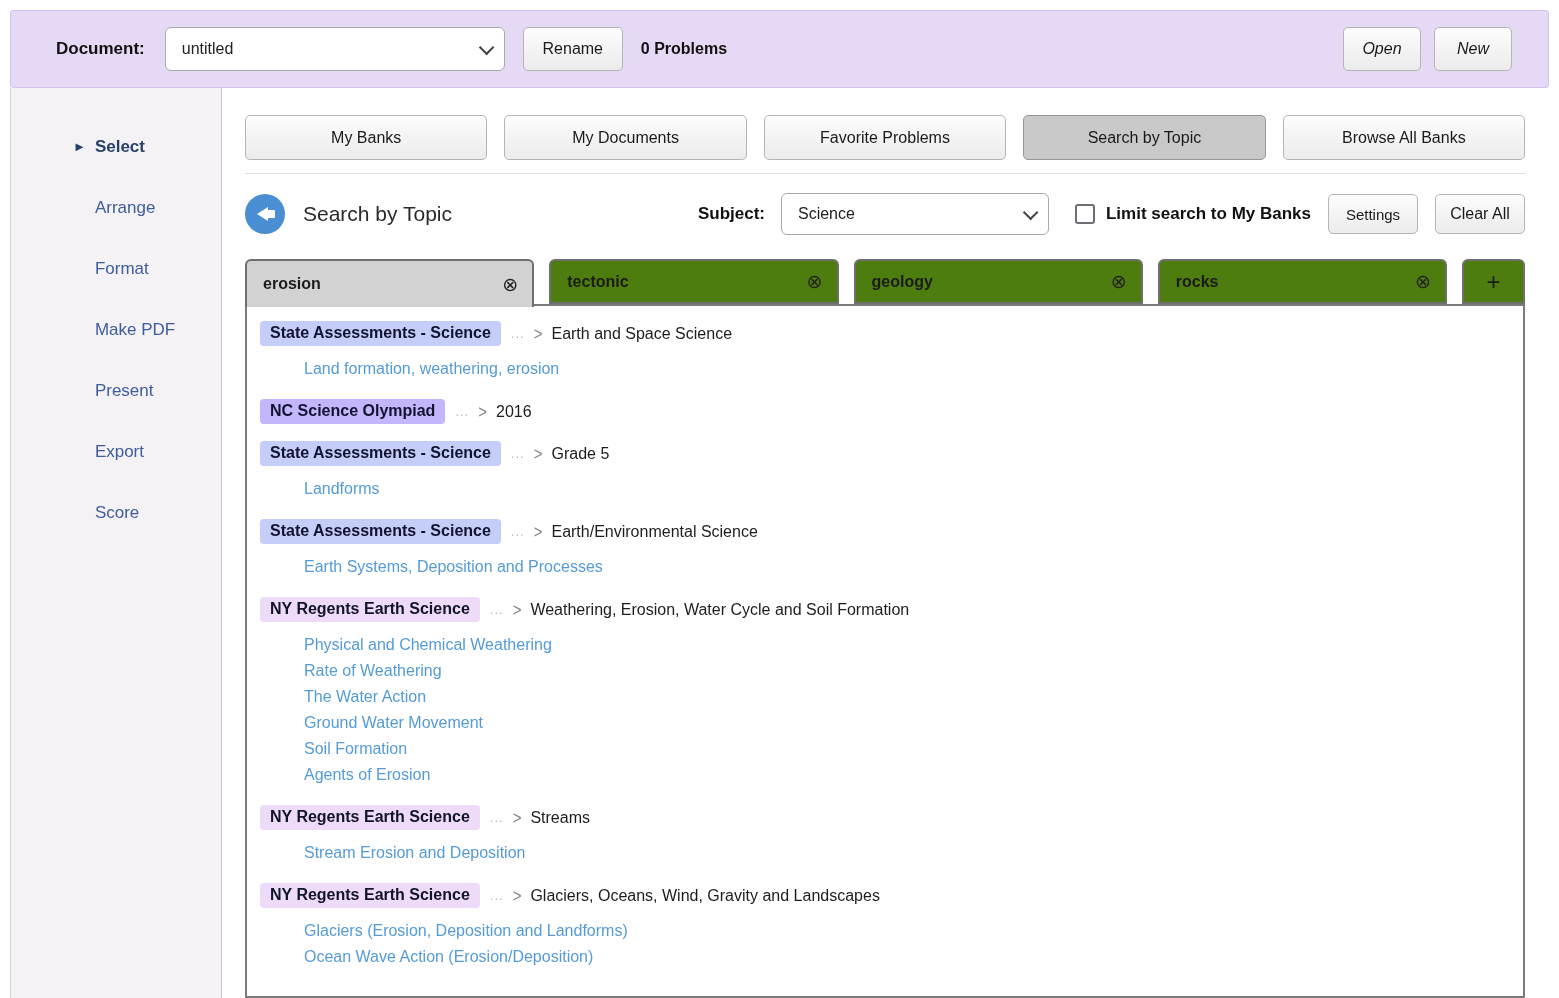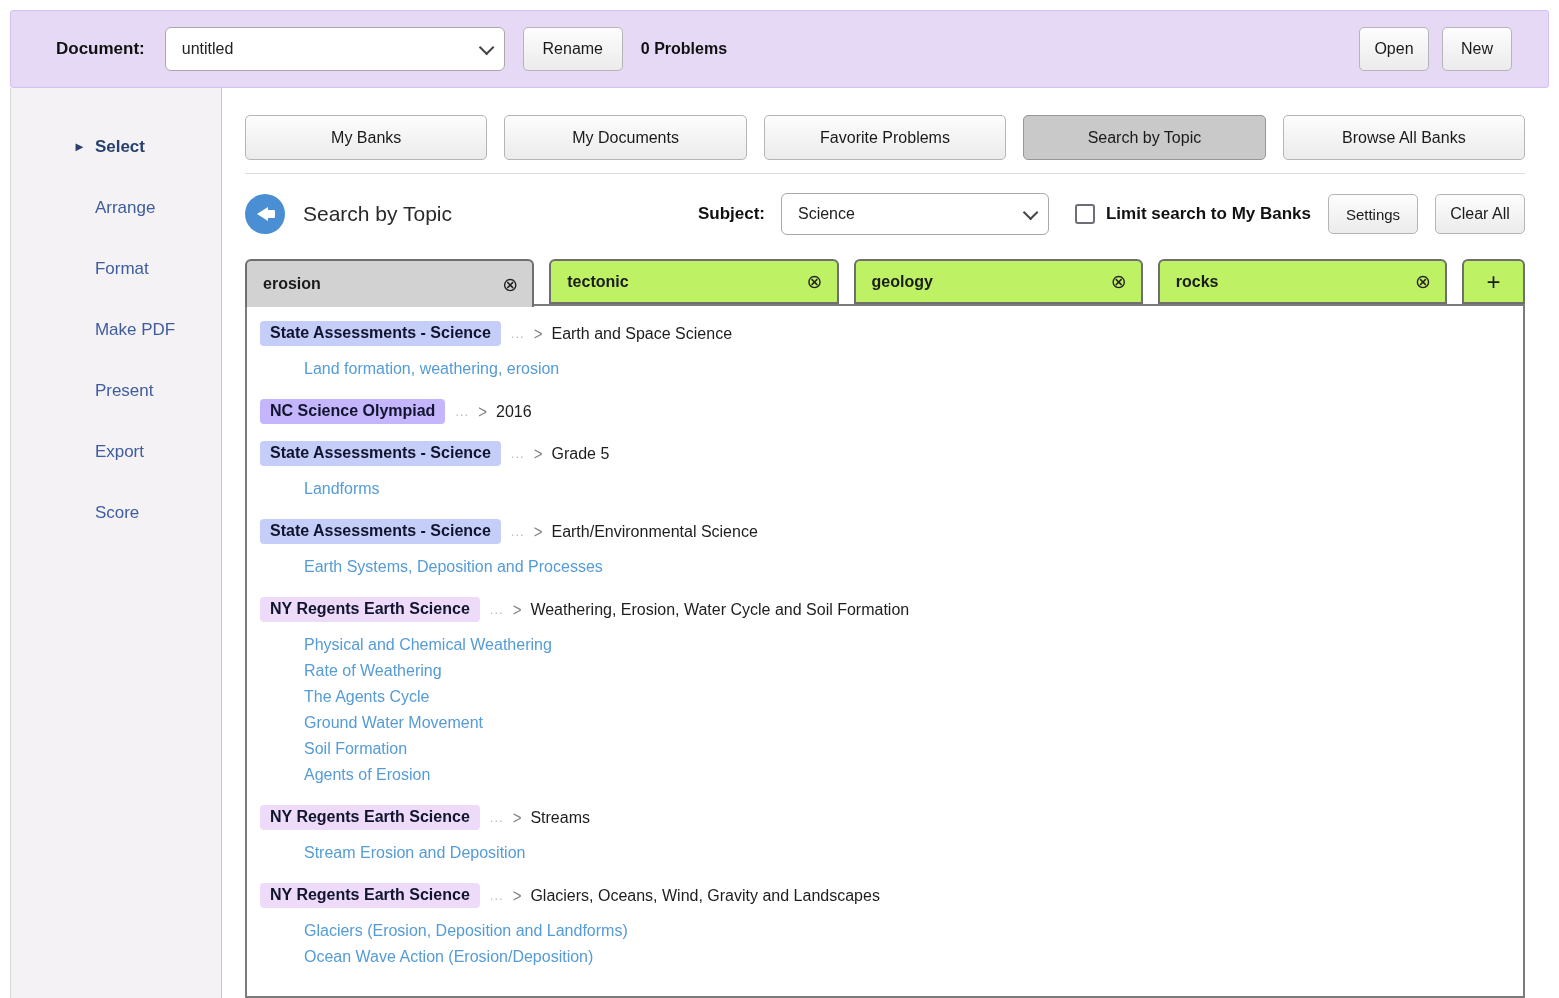--- a/index.html
+++ b/index.html
@@ -19,21 +19,21 @@
   .fake-select .sel-text { flex:1; }
   .chev { width:11px; height:11px; border-right:2px solid #444; border-bottom:2px solid #444;
     transform:rotate(45deg) translateY(-3px); margin-left:10px; }
   .btn { background:linear-gradient(#fdfdfd,#ebebeb); border:1px solid #b5b5b5;
     border-radius:5px; font-size:16px; color:#1a1a1a; display:inline-flex;
     align-items:center; justify-content:center; cursor:pointer;
     font-family:"Liberation Sans", sans-serif; }
   .rename-btn { height:44px; width:100px; margin-left:18px; }
   .problems-count { font-size:16px; font-weight:600; color:#111; margin-left:18px; }
   .top-bar .spacer { flex:1; }
-  .open-btn,.new-btn { height:44px; width:70px; }
+  .open-btn,.new-btn { height:44px; width:78px;font-style:italic; }
   .new-btn { margin-left:13px; }
 
   
   .sidebar { position:absolute; left:10px; top:88px; width:212px; bottom:0;
     background:#f4f2f4; border-left:1px solid #d6d6d6; border-right:1px solid #c6c6c6;
     padding-top:28px; }
   .side-item { height:61px; display:flex; align-items:center; padding-left:62px;
     font-size:17px; color:#3e5c9e; cursor:pointer; }
   .side-item .tri { font-size:13px; color:#27406e; margin-right:9px; visibility:hidden; }
   .side-item.active { font-weight:bold; color:#27406e; }
@@ -58,21 +58,21 @@
   .subject-label { margin-left:auto; font-weight:bold; font-size:17px; color:#111; }
   .subject-select { width:268px; height:42px; margin-left:16px; }
   .limit-box { width:20px; height:20px; border:2px solid #6d6d77; border-radius:3px;
     background:#fff; margin-left:26px; cursor:pointer; flex:none; }
   .limit-label { font-weight:bold; font-size:17px; color:#111; margin-left:11px; }
   .settings-btn { height:40px; width:90px; margin-left:17px; font-size:15px; }
   .clearall-btn { height:40px; width:90px; margin-left:17px; font-size:16px; }
 
   
   .term-row { margin-top:22px; height:45px; display:flex; gap:15px; padding-right:0; }
-  .term-tab { flex:1; height:45px; background:#bef264; border:2px solid #6f6f6f;
+  .term-tab { flex:1; height:45px; background:#4d7c0f; border:2px solid #6f6f6f;
     border-radius:6px 6px 0 0; display:flex; align-items:center; padding:0 14px 0 16px;
     font-size:16px; font-weight:bold; color:#1b1b1b; cursor:pointer; position:relative; z-index:1; }
   .term-tab .term-text { flex:1; }
   .term-tab.active { background:#d2d2d2; border-bottom:none; height:48px; z-index:3; }
   .remove-icon { font-size:19px; font-weight:normal; color:#222; cursor:pointer; line-height:1; }
   .add-tab { flex:none; width:63px; justify-content:center; padding:0; font-size:24px;
     font-weight:normal; }
 
   
   .results-panel { border:2px solid #7b7b7b; background:#fff; flex:1; margin-top:0;
@@ -245,21 +245,21 @@
   <div class="result-group">
     <div class="badge-row">
       <span class="bank-badge" style="background-color: rgb(238, 219, 250);">NY Regents Earth Science</span>
       <span class="ellipsis">...</span>
       <span class="path-chev">&gt;</span>
       <span class="path-text">Weathering, Erosion, Water Cycle and Soil Formation</span>
     </div>
     <div class="topics">
             <div class="topic-link">Physical and Chemical Weathering</div>
             <div class="topic-link">Rate of Weathering</div>
-            <div class="topic-link">The Agents Cycle</div>
+            <div class="topic-link">The Water Action</div>
             <div class="topic-link">Ground Water Movement</div>
             <div class="topic-link">Soil Formation</div>
             <div class="topic-link">Agents of Erosion</div>
           </div>
   </div>
 
   <div class="result-group">
     <div class="badge-row">
       <span class="bank-badge" style="background-color: rgb(238, 219, 250);">NY Regents Earth Science</span>
       <span class="ellipsis">...</span>

